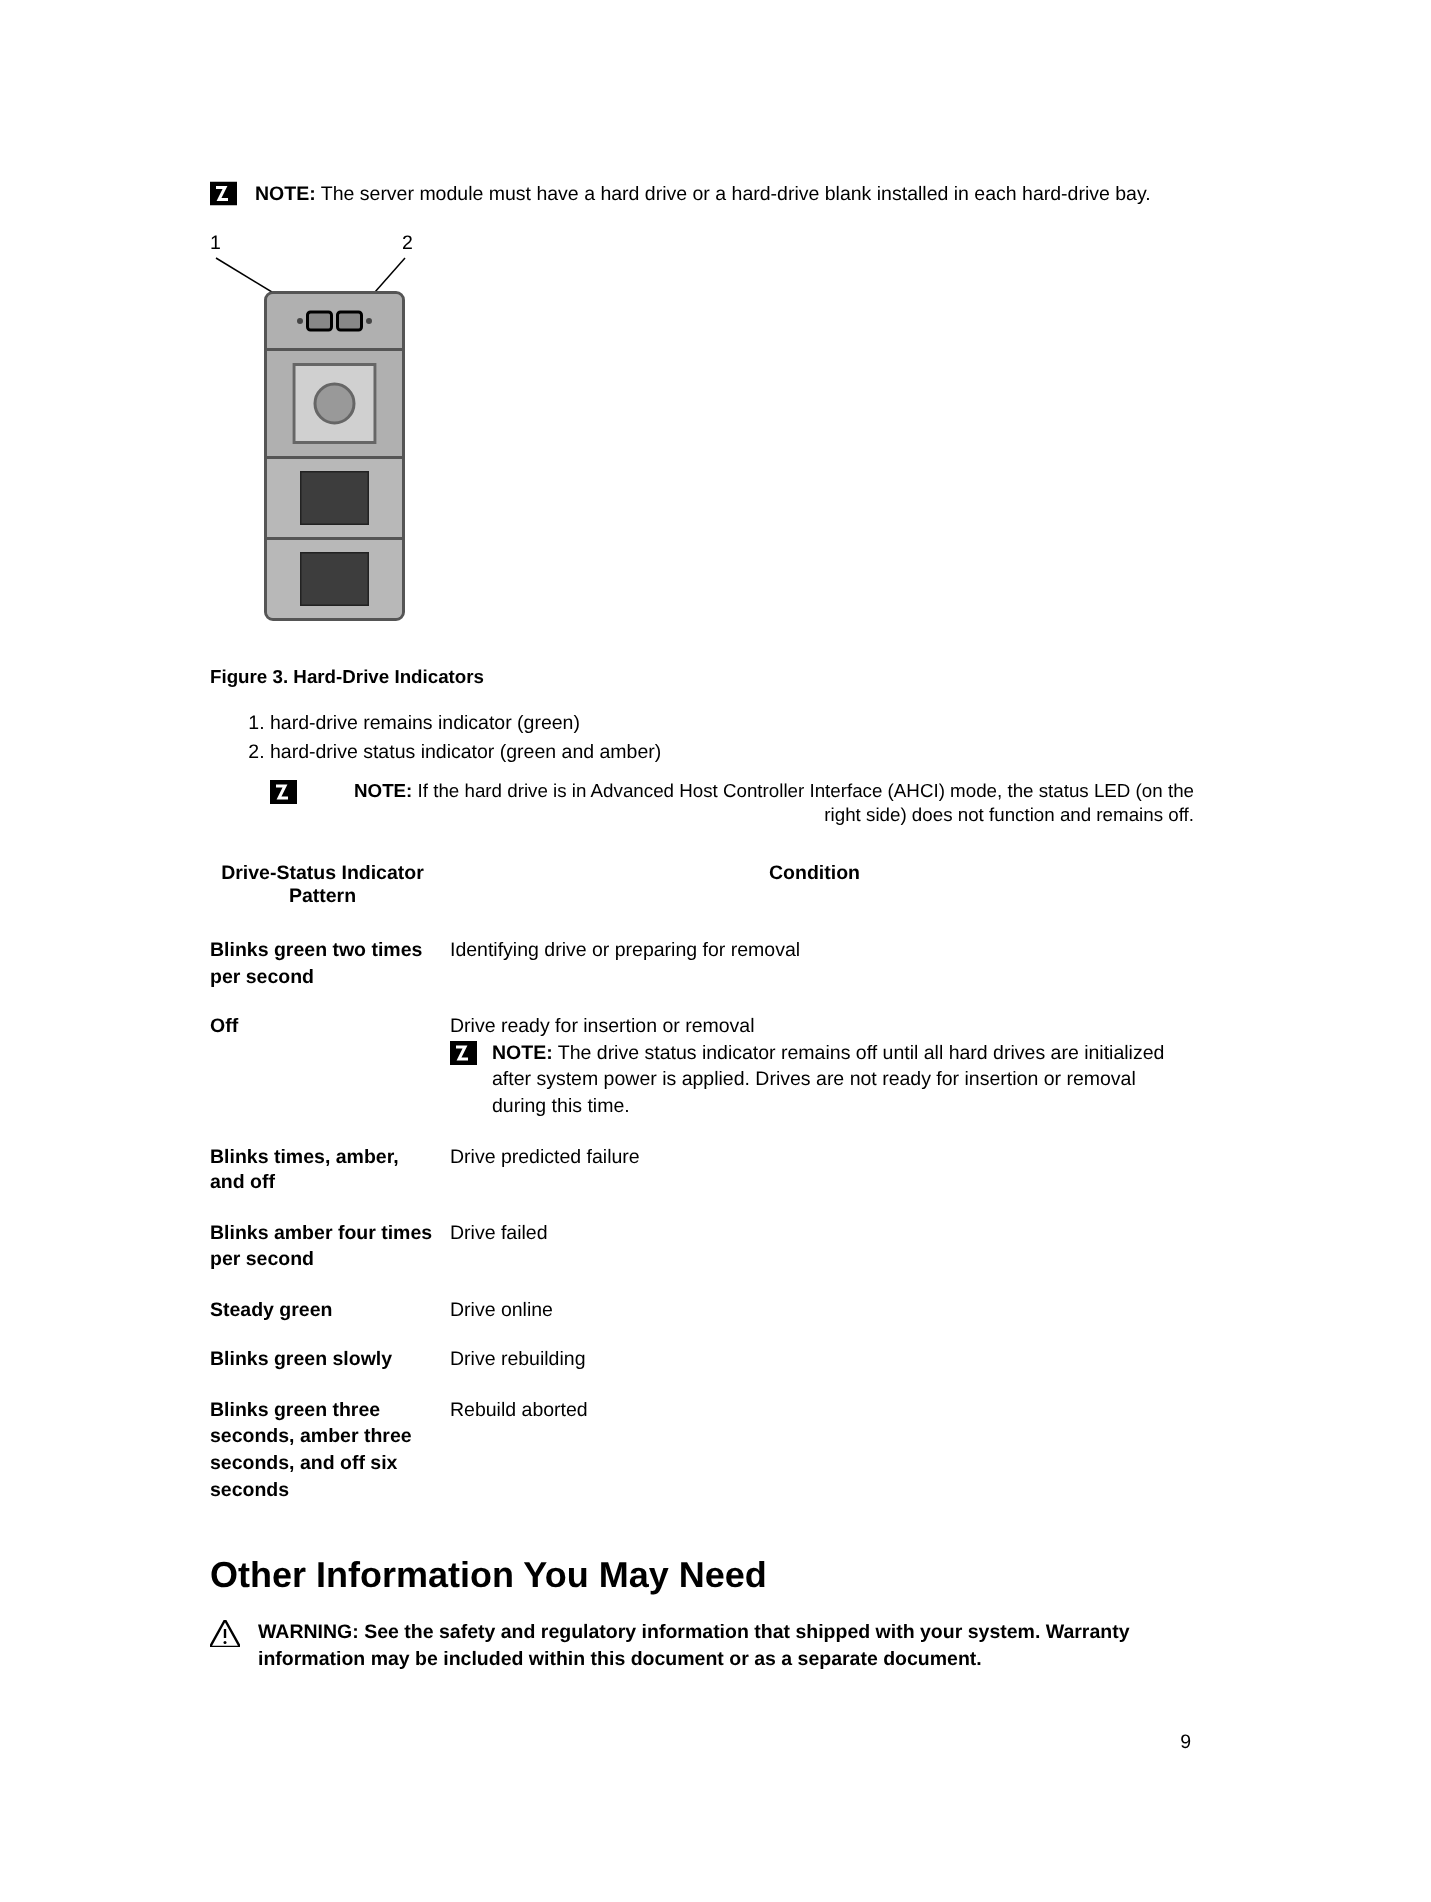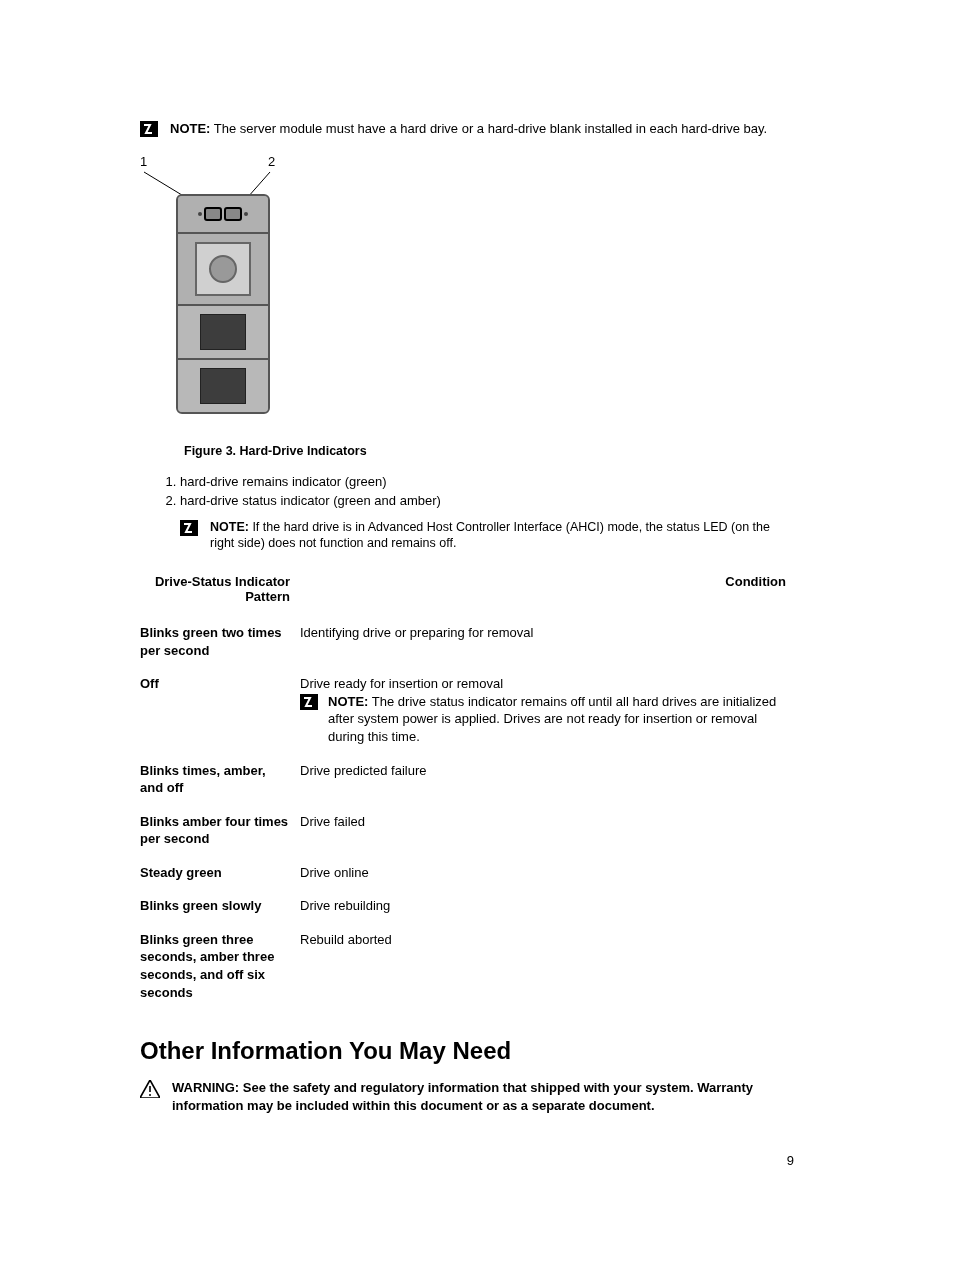--- a/index.html
+++ b/index.html
@@ -89,42 +89,42 @@
     background:#b8b8b8;
     display:flex;align-items:center;justify-content:center;
   }
   .slot-dark {
     width:44px;height:34px;background:#3d3d3d;border:1px solid #222;
   }
   .figure-caption {
     font-size: 12.5px;
     font-weight: bold;
     margin-bottom: 14px;
-    margin-left: 44px;
   }
   ol.legend {
     font-size: 13px;
     margin: 4px 0 8px 0;
     padding-left: 40px;
     line-height: 1.5;
   }
   .nested-note {
     display: flex;
     align-items: flex-start;
     margin-left: 40px;
     margin-bottom: 16px;
+    text-align: right;
   }
   .nested-note .note-text { font-size: 12.5px; }
   table.status {
     width: 100%;
     border-collapse: collapse;
     font-size: 13px;
   }
   table.status th {
-    text-align: right;
+    text-align: center;
     font-weight: bold;
     padding: 6px 10px 12px 0;
     vertical-align: top;
   }
   table.status td {
     padding: 8px 10px 8px 0;
     vertical-align: top;
     line-height: 1.35;
   }
   table.status td.pattern {

